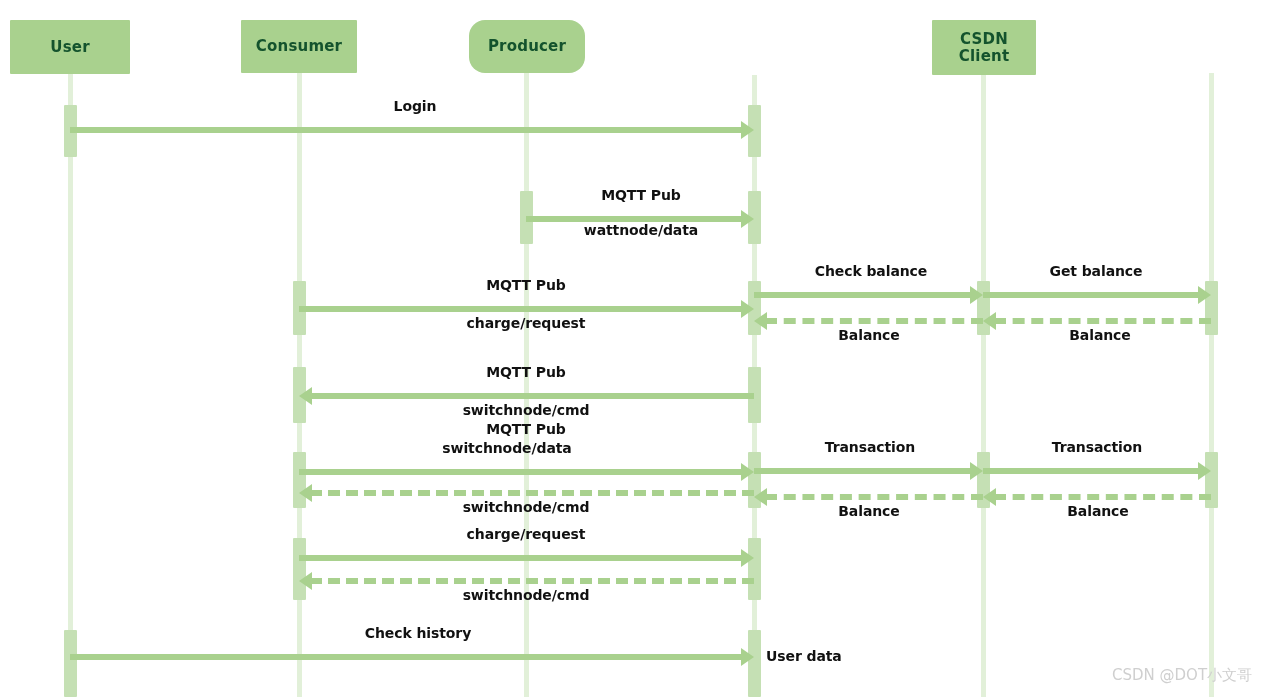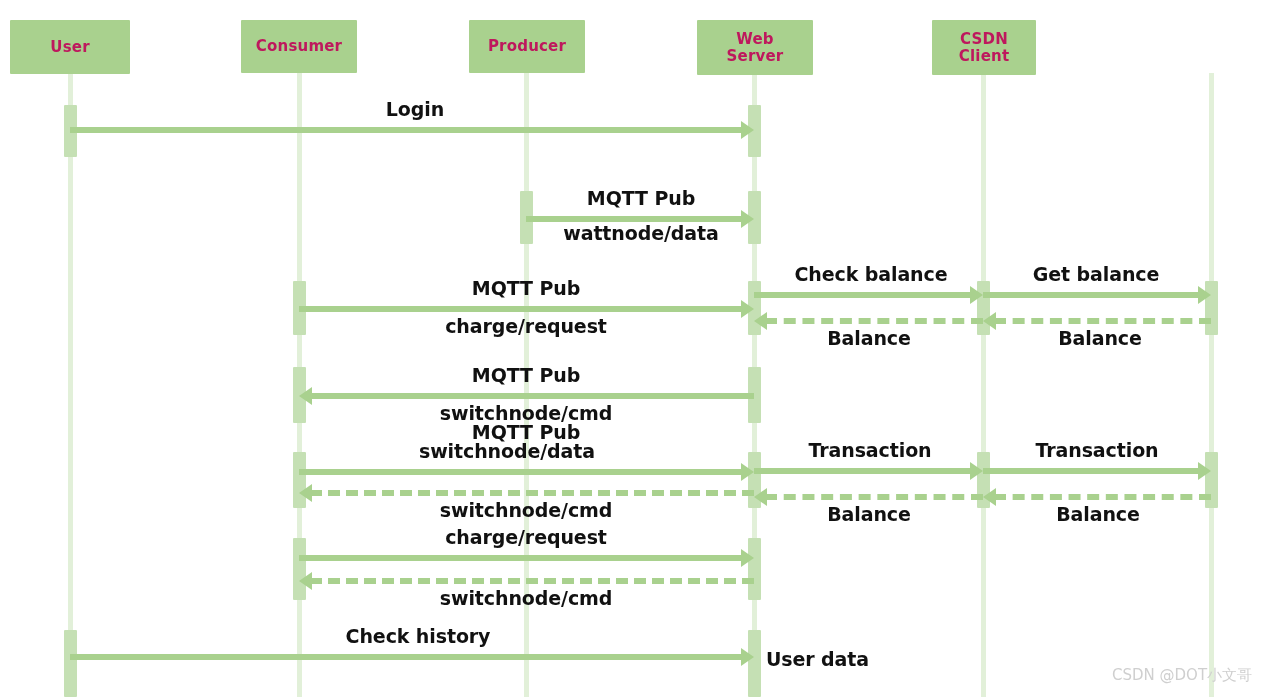--- a/index.html
+++ b/index.html
@@ -7,21 +7,21 @@
   body{
     font-family:"DejaVu Sans","Liberation Sans",sans-serif;
     width:1284px;height:697px;overflow:hidden;position:relative;
   }
   #stage{position:relative;width:1284px;height:697px;background:#fff;}
 
   
   .actor-box{
     position:absolute;
     background:#a9d18e;
-    color:#be185d;
+    color:#14532d;
     display:flex;align-items:center;justify-content:center;
     text-align:center;
     font-weight:bold;
     font-size:15px;
     line-height:1.12;
     letter-spacing:.2px;
     box-sizing:border-box;
     border-radius:1px;
   }
 
@@ -56,21 +56,21 @@
     width:0;height:0;
     border-top:9px solid transparent;
     border-bottom:9px solid transparent;
   }
   .arrow-head.right{border-left:13px solid #a9d18e;}
   .arrow-head.left{border-right:13px solid #a9d18e;}
 
   
   .msg-label{
     position:absolute;
-    font-size:19px;
+    font-size:14px;
     font-weight:bold;
     color:#111111;
     white-space:nowrap;
     text-align:center;
     letter-spacing:-0.1px;
   }
   .msg-label.centered{transform:translateX(-50%);}
   .msg-label.leftal{text-align:left;}
 
   
@@ -164,24 +164,21 @@
     <div class="msg-label centered" style="left: 526px; top: 587px;">switchnode/cmd</div>
     <div class="msg-line" style="top: 654px; left: 70px; width: 673px;"></div>
     <div class="arrow-head right" style="top: 648px; left: 741px;"></div>
     <div class="msg-label centered" style="left: 418px; top: 625px;">Check history</div>
     <div class="actor-box" style="left: 10px; top: 20px; width: 120px; height: 54px;">
       <span><span>User</span></span>
     </div>
     <div class="actor-box" style="left: 241px; top: 20px; width: 116px; height: 53px;">
       <span><span>Consumer</span></span>
     </div>
-    <div class="actor-box" style="left: 469px; top: 20px; width: 116px; height: 53px;">
+    <div class="actor-box" style="left: 469px; top: 20px; width: 116px; height: 53px; border-radius: 16px;">
       <span><span>Producer</span></span>
-    </div>
-    <div class="actor-box" style="left: 697px; top: 20px; width: 116px; height: 55px;">
-      <span><span>Web</span><br><span>Server</span></span>
     </div>
     <div class="actor-box" style="left: 932px; top: 20px; width: 104px; height: 55px;">
       <span><span>CSDN</span><br><span>Client</span></span>
     </div>
     <div class="msg-label leftal" style="left: 766px; top: 648px;">User data</div>
     <div class="watermark" style="left: 1112px; top: 666px; text-align: right;">CSDN @DOT小文哥</div>
   </div>
 
 </body></html>

